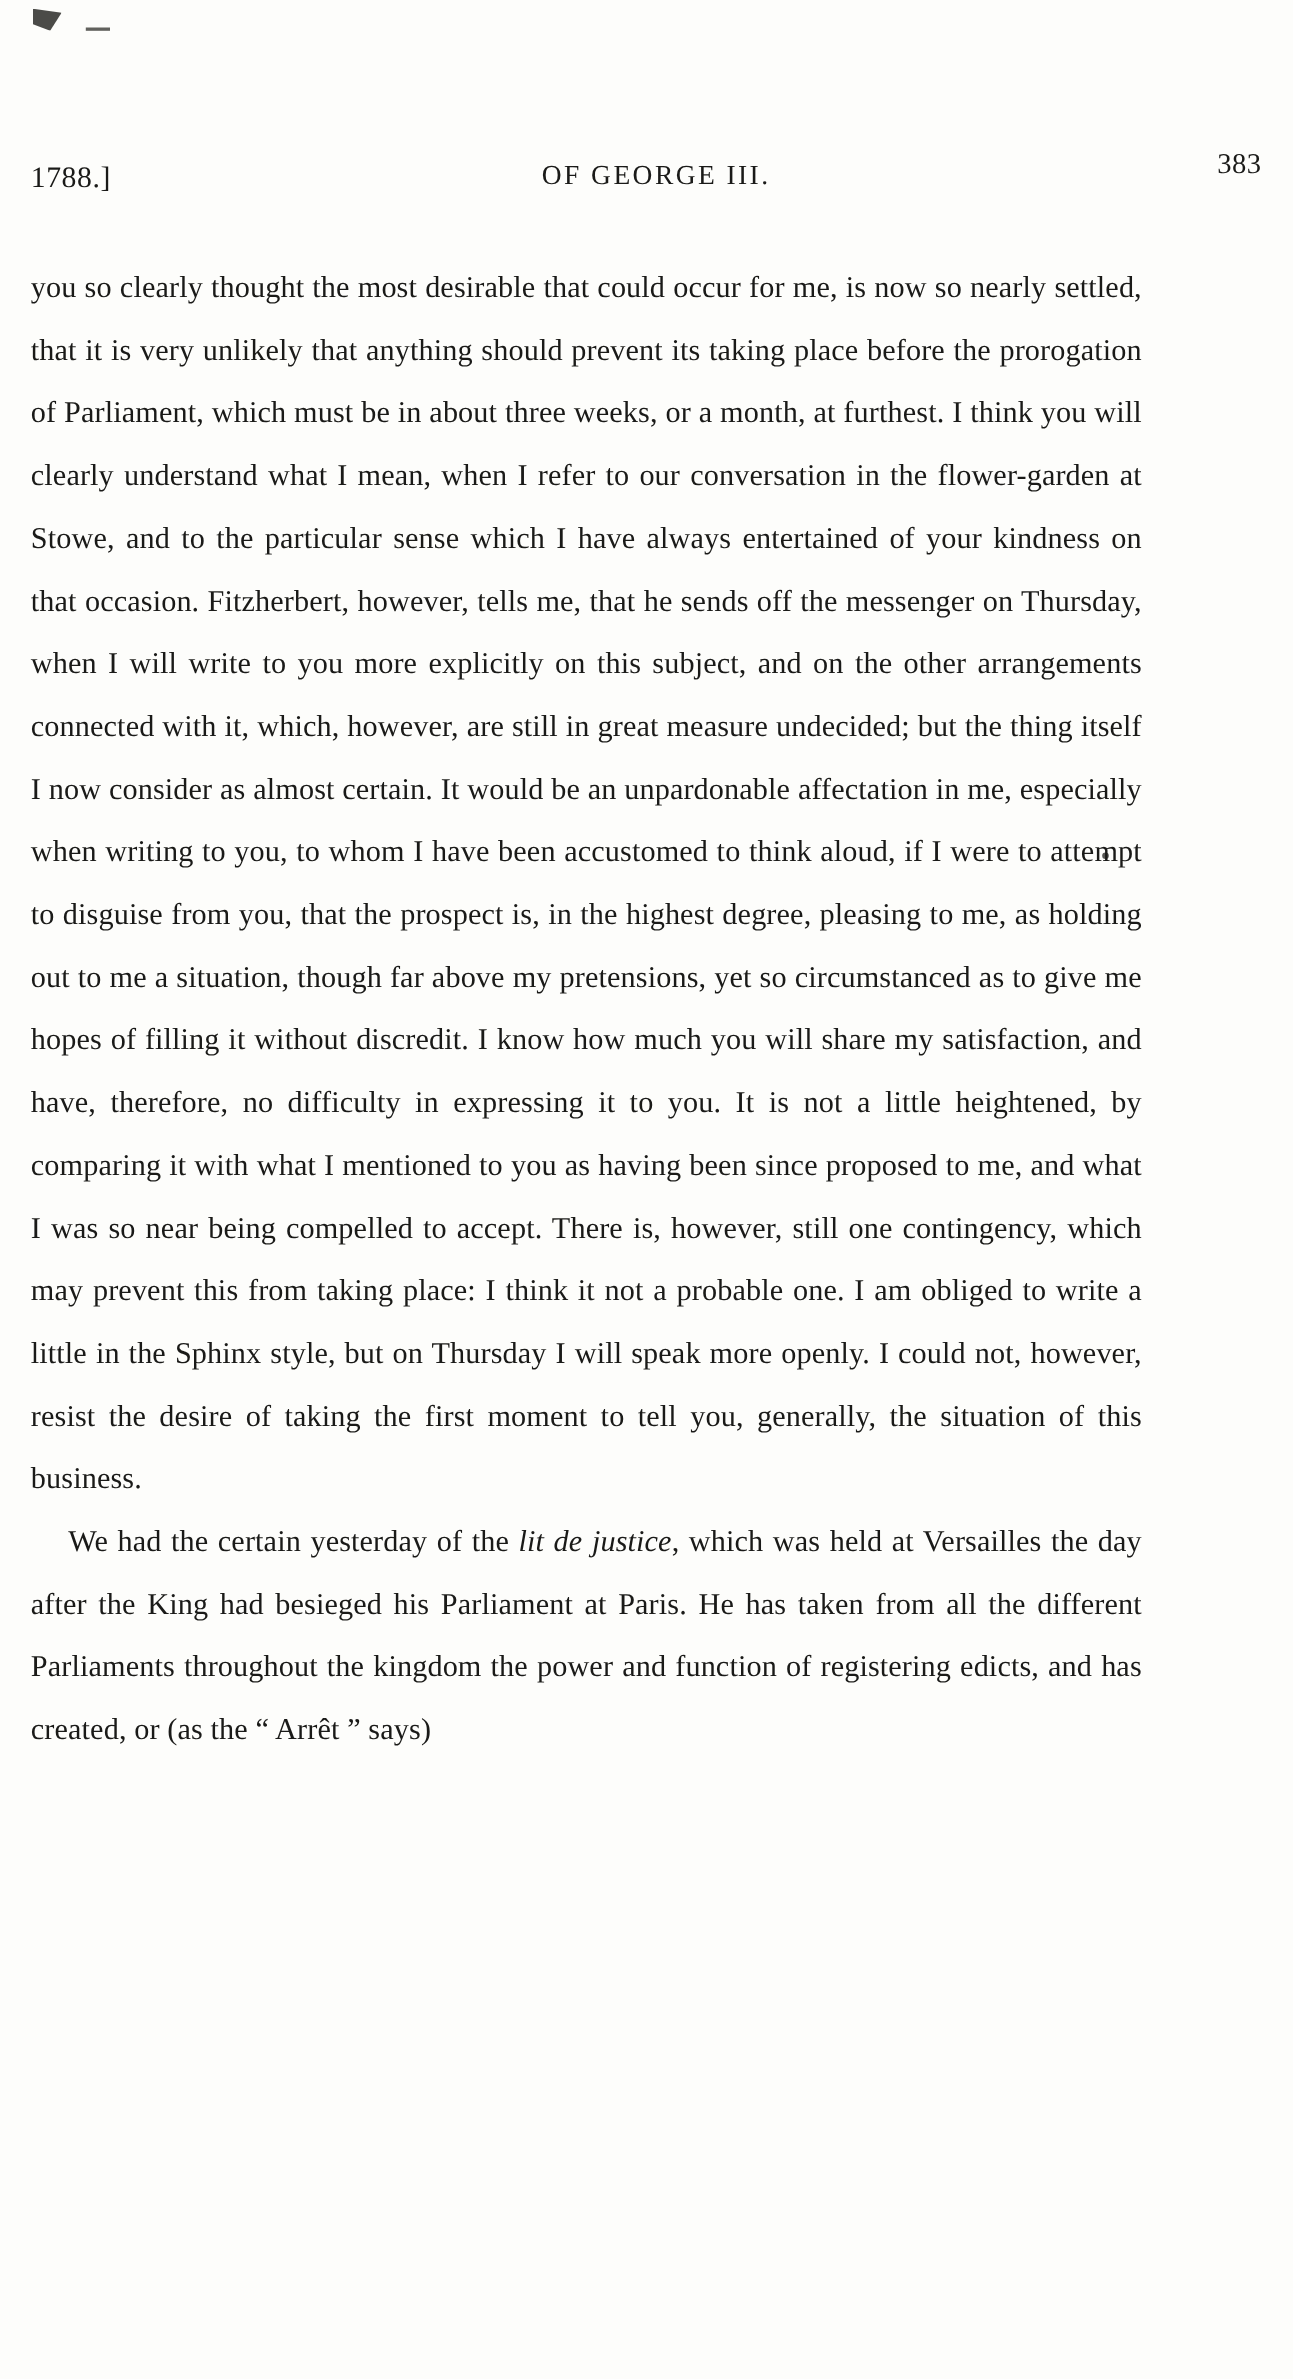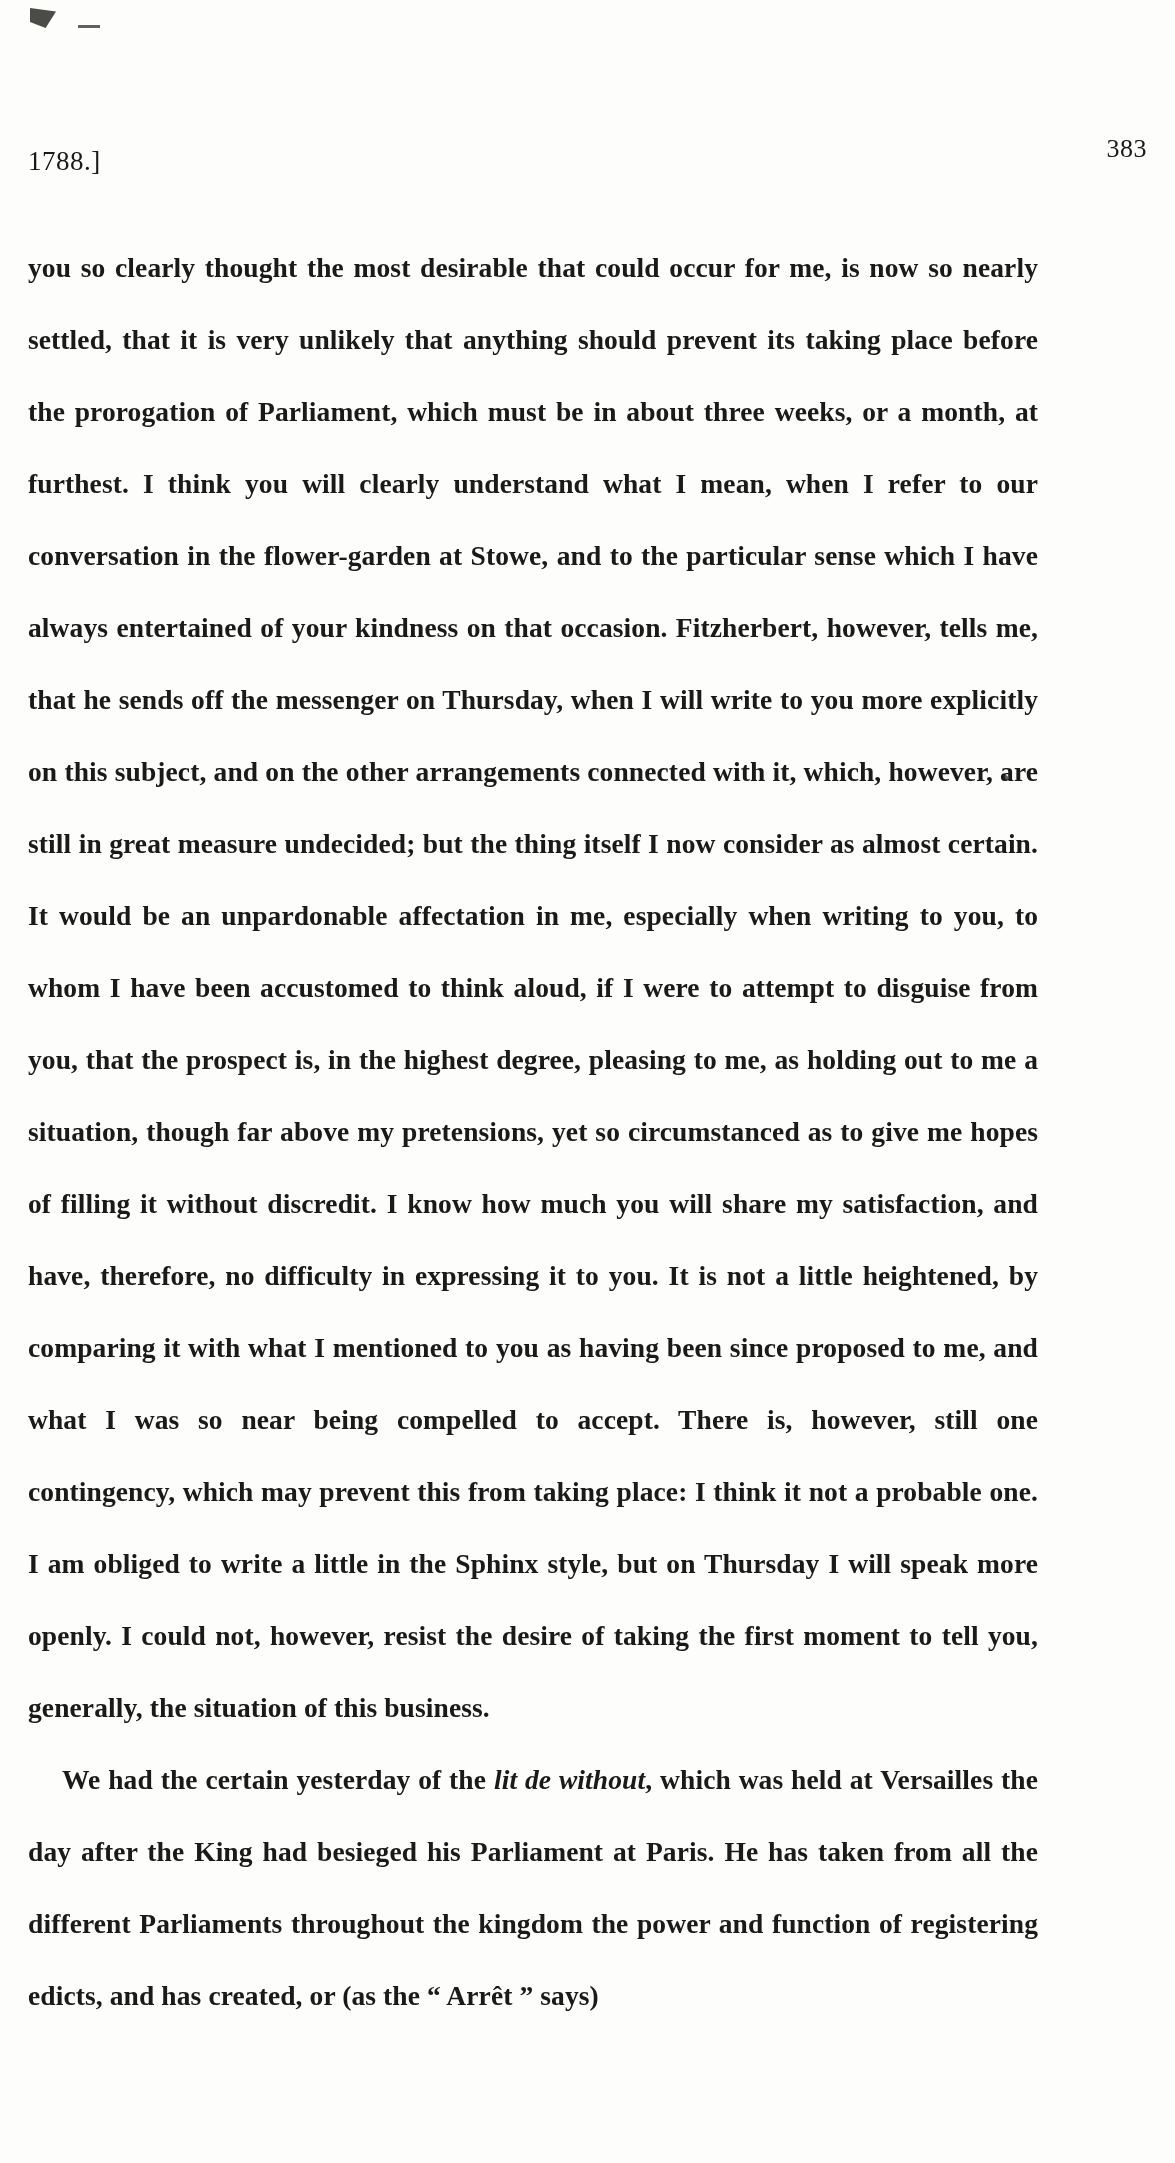--- a/index.html
+++ b/index.html
@@ -85,45 +85,45 @@
   
   .body-col {
     position: absolute;
     left: 28px;
     top: 232px;
     width: 1010px;
   }
   p.para {
     margin: 0;
     font-size: 27.5px;
-    line-height: 72px;
+    line-height: 57px;
     text-align: justify;
     text-justify: inter-word;
     letter-spacing: .1px;
-    font-weight: bold;
   }
   p.para.indent {
     text-indent: 34px;
   }
   .it { font-style: italic; }
 </style>
 </head>
 <body>
 
 <div class="page">
 
   <div class="scan-mark-top-left"></div>
   <div class="scan-dash"></div>
   <div class="scan-dot"></div>
 
   <div class="running-head">
     <div class="rh-year">1788.]</div>
+    <div class="rh-title">OF GEORGE III.</div>
     <div class="rh-page">383</div>
   </div>
 
   <div class="body-col">
     <p class="para">you so clearly thought the most desirable that could occur for me, is now so nearly settled, that it is very unlikely that anything should prevent its taking place before the prorogation of Parliament, which must be in about three weeks, or a month, at furthest.  I think you will clearly understand what I mean, when I refer to our conversation in the flower-garden at Stowe, and to the particular sense which I have always entertained of your kindness on that occasion.  Fitzherbert, however, tells me, that he sends off the messenger on Thursday, when I will write to you more explicitly on this subject, and on the other arrangements connected with it, which, however, are still in great measure undecided; but the thing itself I now consider as almost certain.  It would be an unpardonable affectation in me, especially when writing to you, to whom I have been accustomed to think aloud, if I were to attempt to disguise from you, that the prospect is, in the highest degree, pleasing to me, as holding out to me a situation, though far above my pretensions, yet so circumstanced as to give me hopes of filling it without discredit.  I know how much you will share my satisfaction, and have, therefore, no difficulty in expressing it to you.  It is not a little heightened, by comparing it with what I mentioned to you as having been since proposed to me, and what I was so near being compelled to accept.  There is, however, still one contingency, which may prevent this from taking place: I think it not a probable one.  I am obliged to write a little in the Sphinx style, but on Thursday I will speak more openly.  I could not, however, resist the desire of taking the first moment to tell you, generally, the situation of this business.</p>
     <p class="para indent">
-      <span>We had the certain yesterday of the </span><span class="it">lit de without</span><span>, which was held at Versailles the day after the King had besieged his Parliament at Paris.  He has taken from all the different Parliaments throughout the kingdom the power and function of registering edicts, and has created, or (as the “ Arrêt ” says)</span>
+      <span>We had the certain yesterday of the </span><span class="it">lit de justice</span><span>, which was held at Versailles the day after the King had besieged his Parliament at Paris.  He has taken from all the different Parliaments throughout the kingdom the power and function of registering edicts, and has created, or (as the “ Arrêt ” says)</span>
     </p>
   </div>
 
 </div>
 
 </body></html>

